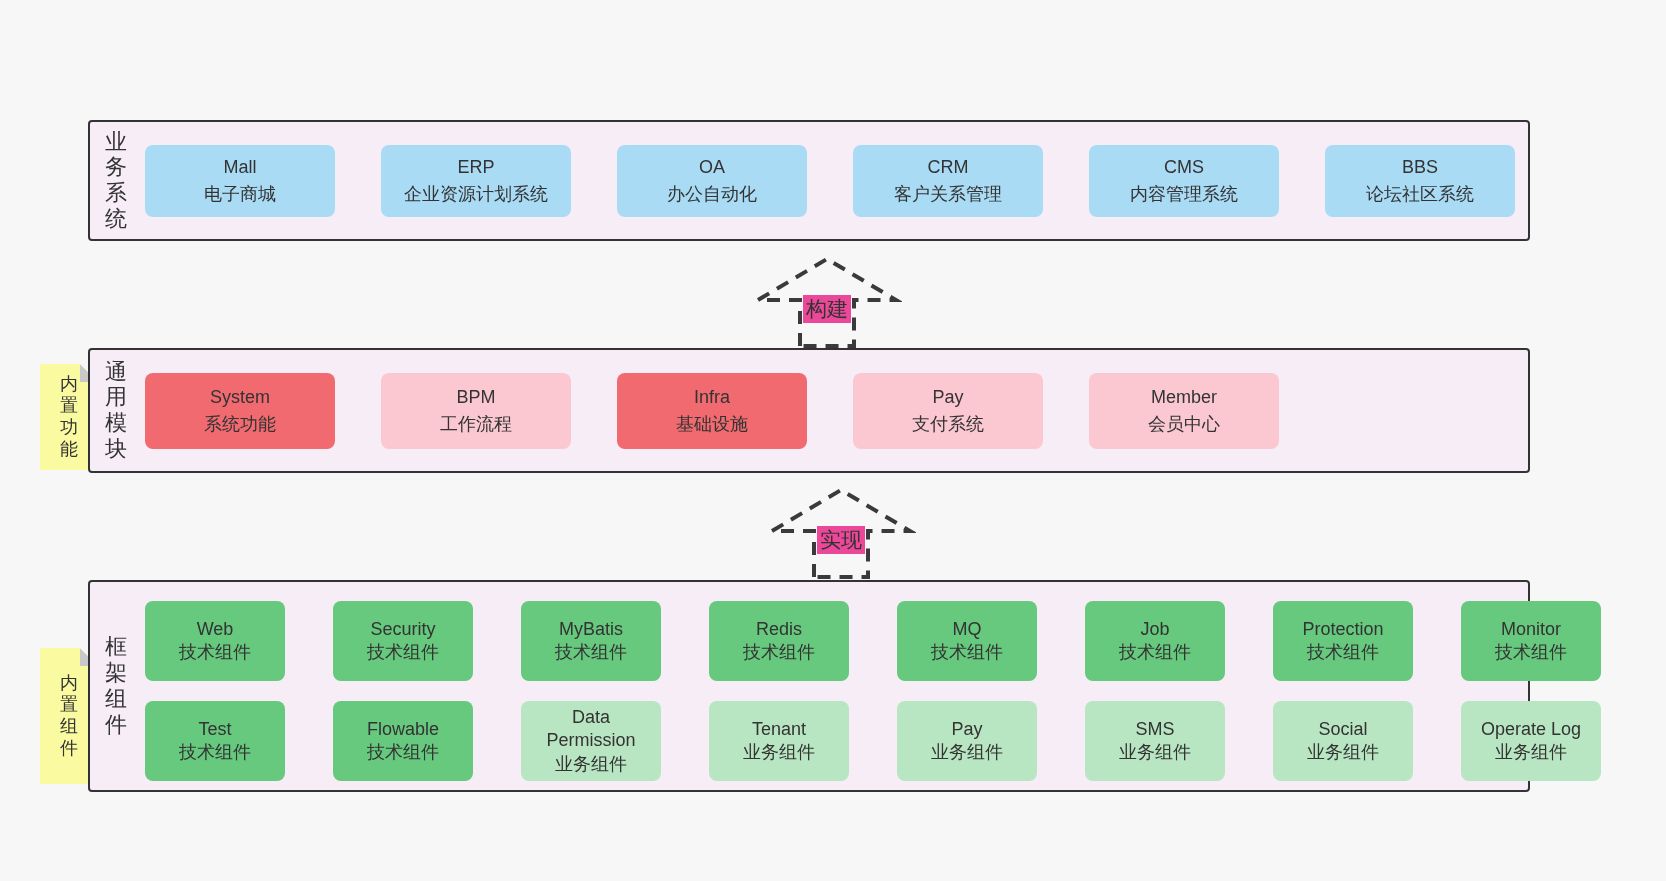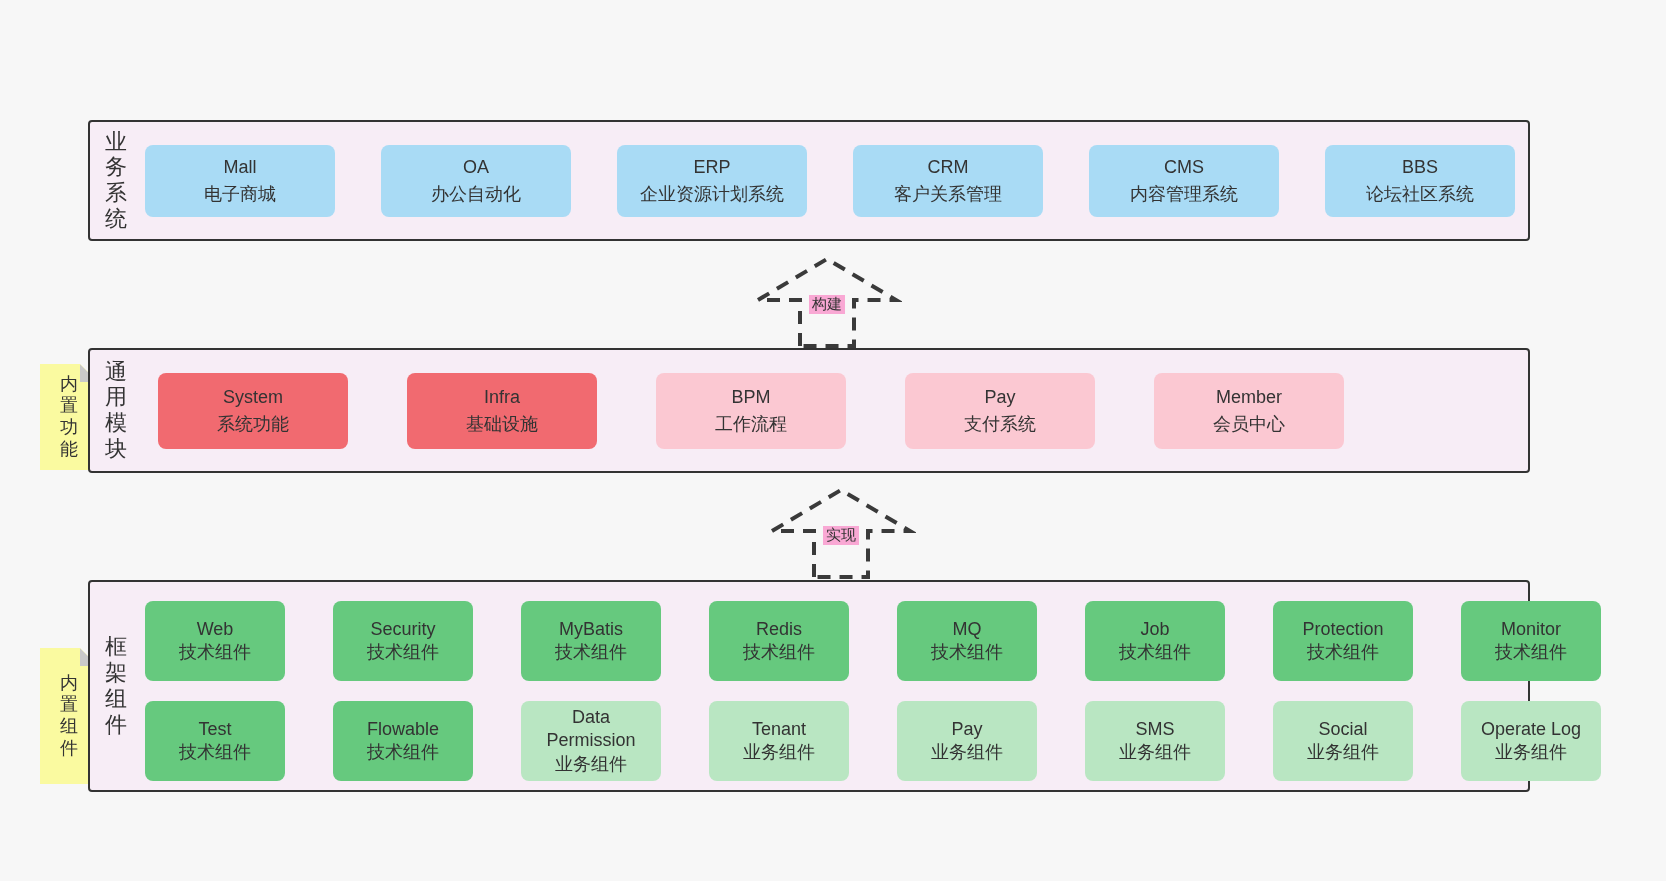--- a/index.html
+++ b/index.html
@@ -19,21 +19,21 @@
 
   .boxes{position:absolute;left:55px;top:50%;transform:translateY(-50%);
          display:flex;gap:46px;}
   .grid{position:absolute;left:55px;top:19px;display:flex;flex-direction:column;gap:20px;}
   .grow{display:flex;gap:48px;}
 
   .box{display:flex;flex-direction:column;align-items:center;justify-content:center;
        border-radius:8px;text-align:center;font-size:18px;line-height:1.45;
        box-sizing:border-box;padding:0 10px;}
   .w190{width:190px;height:72px;}
-  .h76{height:76px;margin-left:13px;}
+  .h76{height:76px;}
   .w140{width:140px;height:80px;line-height:1.3;}
   .blue{background:#a9dbf5;}
   .red{background:#f16a70;}
   .pink{background:#fbc8d2;}
   .gdark{background:#66c97e;}
   .glight{background:#b9e6c2;}
 
   
   .note{position:absolute;width:58px;background:#fafaa0;z-index:0;
         display:flex;align-items:center;justify-content:center;
@@ -41,21 +41,21 @@
   .note .fold{position:absolute;top:0;right:0;width:18px;height:18px;background:#c9c9c9;
         clip-path:polygon(0 0,100% 100%,0 100%);}
   .note .ntext{width:1em;font-size:18px;line-height:1.2;word-break:break-all;text-align:center;}
   .note1{left:40px;top:364px;height:106px;}
   .note2{left:40px;top:648px;height:136px;}
 
   
   .arrow{position:absolute;width:150px;height:92px;z-index:2;}
   .arrow svg{display:block;}
   .arrow .alabel{position:absolute;left:50%;top:42%;transform:translateX(-50%);
-        background:#f9a8d4;padding:0 3px;font-size:15px;white-space:nowrap;}
+        background:#ec4899;padding:0 3px;font-size:21px;white-space:nowrap;}
   .arrow1{left:752px;top:256px;}
   .arrow2{left:766px;top:487px;text-align:right;}
 </style>
 </head>
 <body>
 
 <div class="canvas">
 
   <div class="note note1">
     <span class="fold"></span>
@@ -67,26 +67,26 @@
   </div>
 
   <div class="band band-business">
     <div class="vlabel">业务系统</div>
     <div class="boxes">
       <div class="box w190 blue">
         <div>Mall</div>
         <div>电子商城</div>
       </div>
       <div class="box w190 blue">
+        <div>ERP</div>
+        <div>企业资源计划系统</div>
+      </div>
+      <div class="box w190 blue">
         <div>OA</div>
         <div>办公自动化</div>
-      </div>
-      <div class="box w190 blue">
-        <div>ERP</div>
-        <div>企业资源计划系统</div>
       </div>
       <div class="box w190 blue">
         <div>CRM</div>
         <div>客户关系管理</div>
       </div>
       <div class="box w190 blue">
         <div>CMS</div>
         <div>内容管理系统</div>
       </div>
       <div class="box w190 blue">
@@ -103,27 +103,27 @@
     <span class="alabel">构建</span>
   </div>
 
   <div class="band band-modules">
     <div class="vlabel">通用模块</div>
     <div class="boxes">
       <div class="box w190 h76 red">
         <div>System</div>
         <div>系统功能</div>
       </div>
+      <div class="box w190 h76 pink">
+        <div>BPM</div>
+        <div>工作流程</div>
+      </div>
       <div class="box w190 h76 red">
         <div>Infra</div>
         <div>基础设施</div>
-      </div>
-      <div class="box w190 h76 pink">
-        <div>BPM</div>
-        <div>工作流程</div>
       </div>
       <div class="box w190 h76 pink">
         <div>Pay</div>
         <div>支付系统</div>
       </div>
       <div class="box w190 h76 pink">
         <div>Member</div>
         <div>会员中心</div>
       </div>
     </div>

